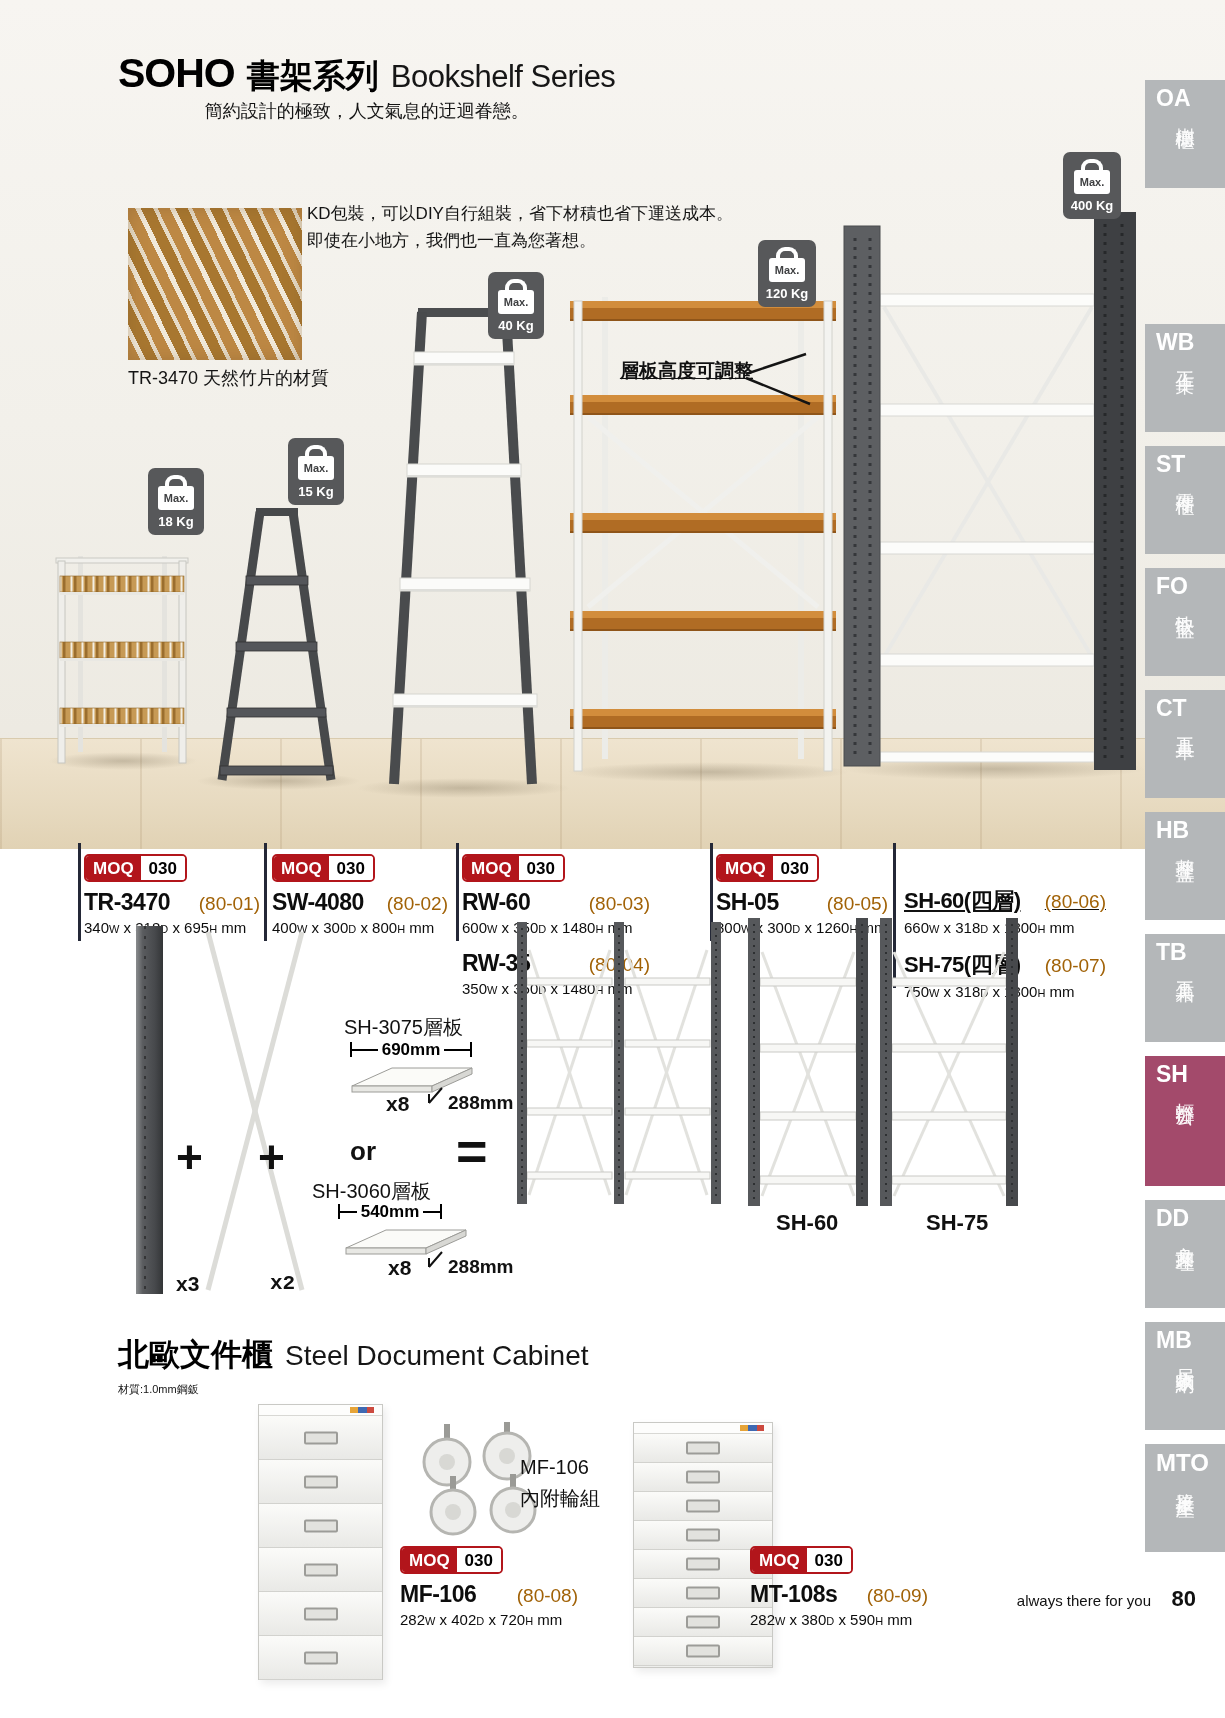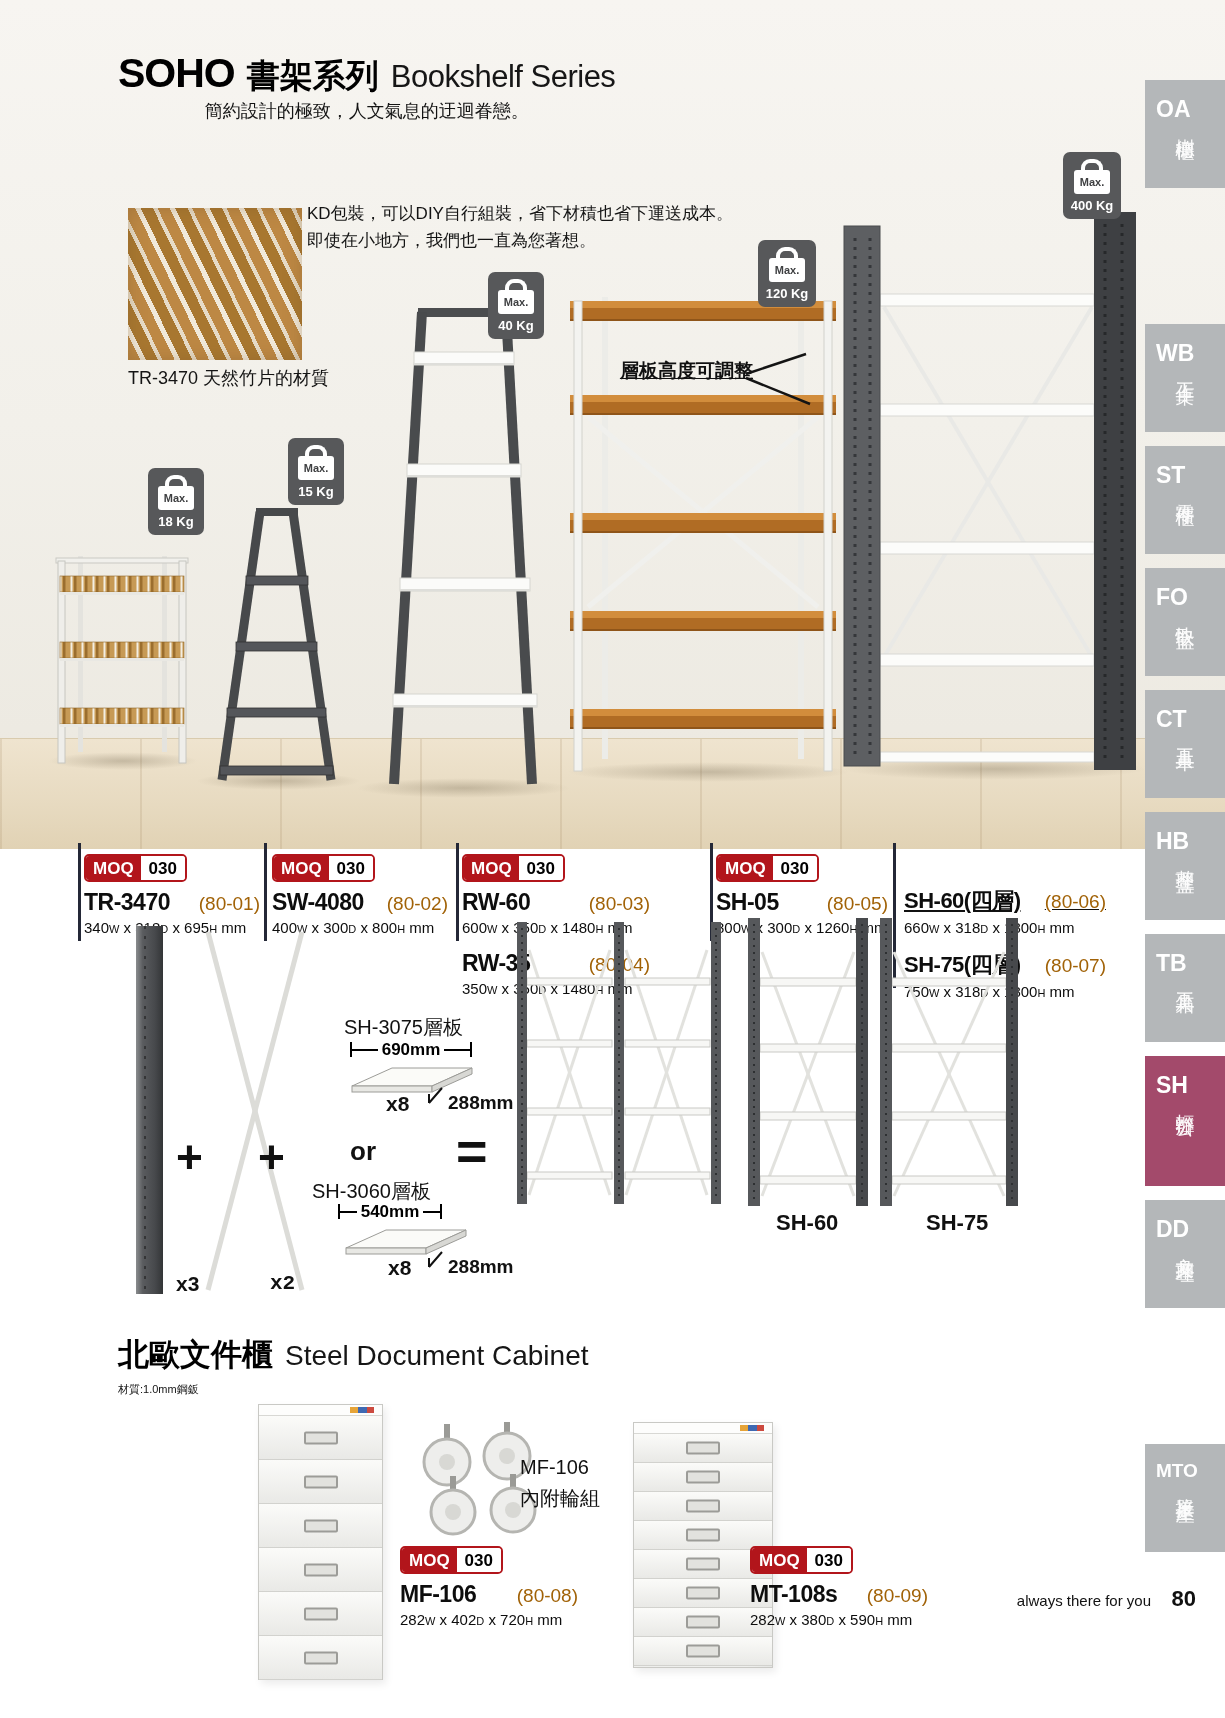--- a/index.html
+++ b/index.html
@@ -84,21 +84,21 @@
     background:linear-gradient(90deg,#e6a438 0 35%,#3f69b2 35% 70%,#cc4a3f 70%);}
   .drawer{position:relative;border-bottom:1px solid #d2d2ce;background:linear-gradient(180deg,#fbfbf9,#e9e9e6);}
   .drawer::after{content:'';position:absolute;left:50%;top:50%;transform:translate(-50%,-50%);
     width:30px;height:9px;background:#e2e2de;border:2px solid #9c9c98;border-radius:2px;}
   .cab-l .drawer{height:43px;}
   .cab-r .drawer{height:28px;}
   .caster-label{position:absolute;font-size:20px;line-height:31px;color:#111;white-space:nowrap;}
 
   
   .tab{position:absolute;left:1145px;width:80px;height:108px;background:#b4b7b9;color:#fff;
-    display:flex;flex-direction:column;align-items:center;padding-top:16px;box-sizing:border-box;cursor:pointer;}
+    display:flex;flex-direction:column;align-items:center;padding-top:5px;box-sizing:border-box;cursor:pointer;}
   .tab.active{background:#a34a6b;height:130px;}
   .tab-code{font-size:23px;font-weight:800;line-height:1.15;align-self:flex-start;margin-left:11px;}
   .tab-label{writing-mode:vertical-rl;text-orientation:upright;font-size:19px;letter-spacing:2px;
     font-weight:500;opacity:.96;margin-top:1px;}
 
   .footer{position:absolute;left:0;top:1586px;width:1196px;text-align:right;white-space:nowrap;}
   .f-tag{font-size:15px;color:#111;}
   .f-page{font-size:22px;font-weight:700;color:#111;margin-left:16px;}
 </style>
 </head>
@@ -561,22 +561,26 @@
     <span class="tab-label">工具箱</span>
   </div>
   <div class="tab active" style="top:1056px;">
     <span class="tab-code">SH</span>
     <span class="tab-label">輕辦公</span>
   </div>
   <div class="tab" style="top:1200px;">
     <span class="tab-code">DD</span>
     <span class="tab-label">文具整理</span>
   </div>
+  <div class="tab" style="top:1322px;">
+    <span class="tab-code">MB</span>
+    <span class="tab-label">居家收納</span>
+  </div>
   <div class="tab" style="top:1444px;">
-    <span class="tab-code" style="font-size:19px;">MTO</span>
+    <span class="tab-code" style="font-size:24px;">MTO</span>
     <span class="tab-label">接單生產</span>
   </div>
 
   <div class="footer">
     <span class="f-tag">always there for you</span>
     <span class="f-page">80</span>
   </div>
 
 </div>
 

